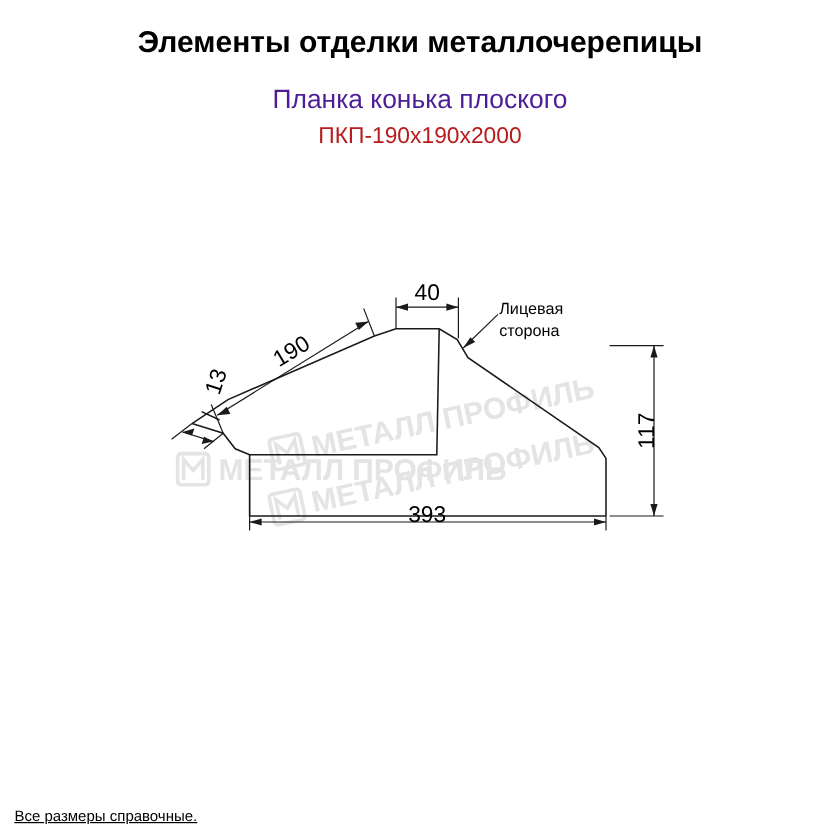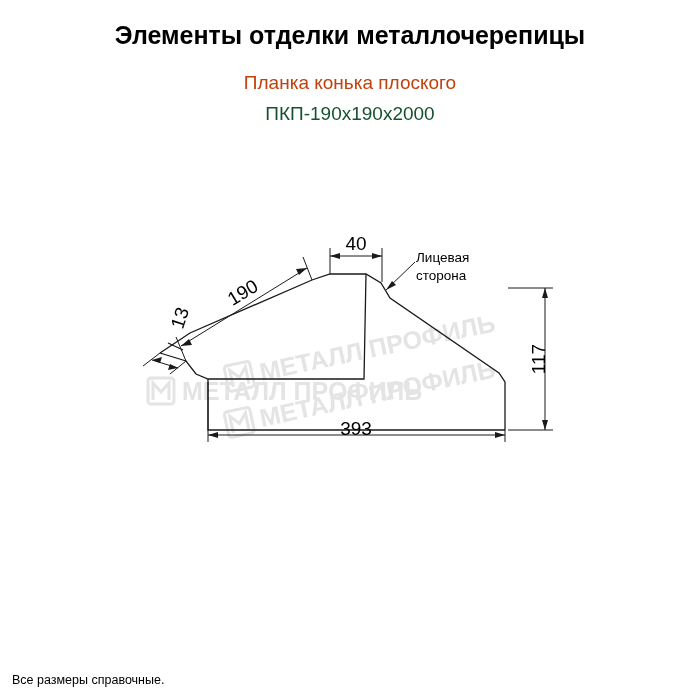--- a/index.html
+++ b/index.html
@@ -28,49 +28,50 @@
     text-align: center;
   }
   .main-title {
     font-size: 25px;
     font-weight: bold;
     letter-spacing: 0px;
     line-height: 30px;
     color: #000;
   }
   .sub-title {
-    font-size: 19px;
+    font-size: 22px;
     margin-top: 21px;
     line-height: 24px;
-    color: #c2410c;
+    color: #4c1d95;
   }
   .sku-title {
     font-size: 19px;
     margin-top: 7px;
     line-height: 24px;
-    color: #14532d;
+    color: #b91c1c;
   }
   .drawing-area {
     position: absolute;
     top: 170px;
     left: 0;
     width: 700px;
     height: 330px;
   }
   .footer {
     position: absolute;
     left: 12px;
     bottom: 10px;
     width: 676px;
     font-size: 12.5px;
     line-height: 19px;
     color: #000;
   }
   .footer div {
     white-space: nowrap;
+    text-decoration: underline;
   }
   svg { display: block; }
   .wm-text {
     font-family: "Liberation Sans", sans-serif;
     font-weight: bold;
     font-size: 25px;
     fill: #e4e4e4;
   }
   .dim-text {
     font-family: "Liberation Sans", sans-serif;

